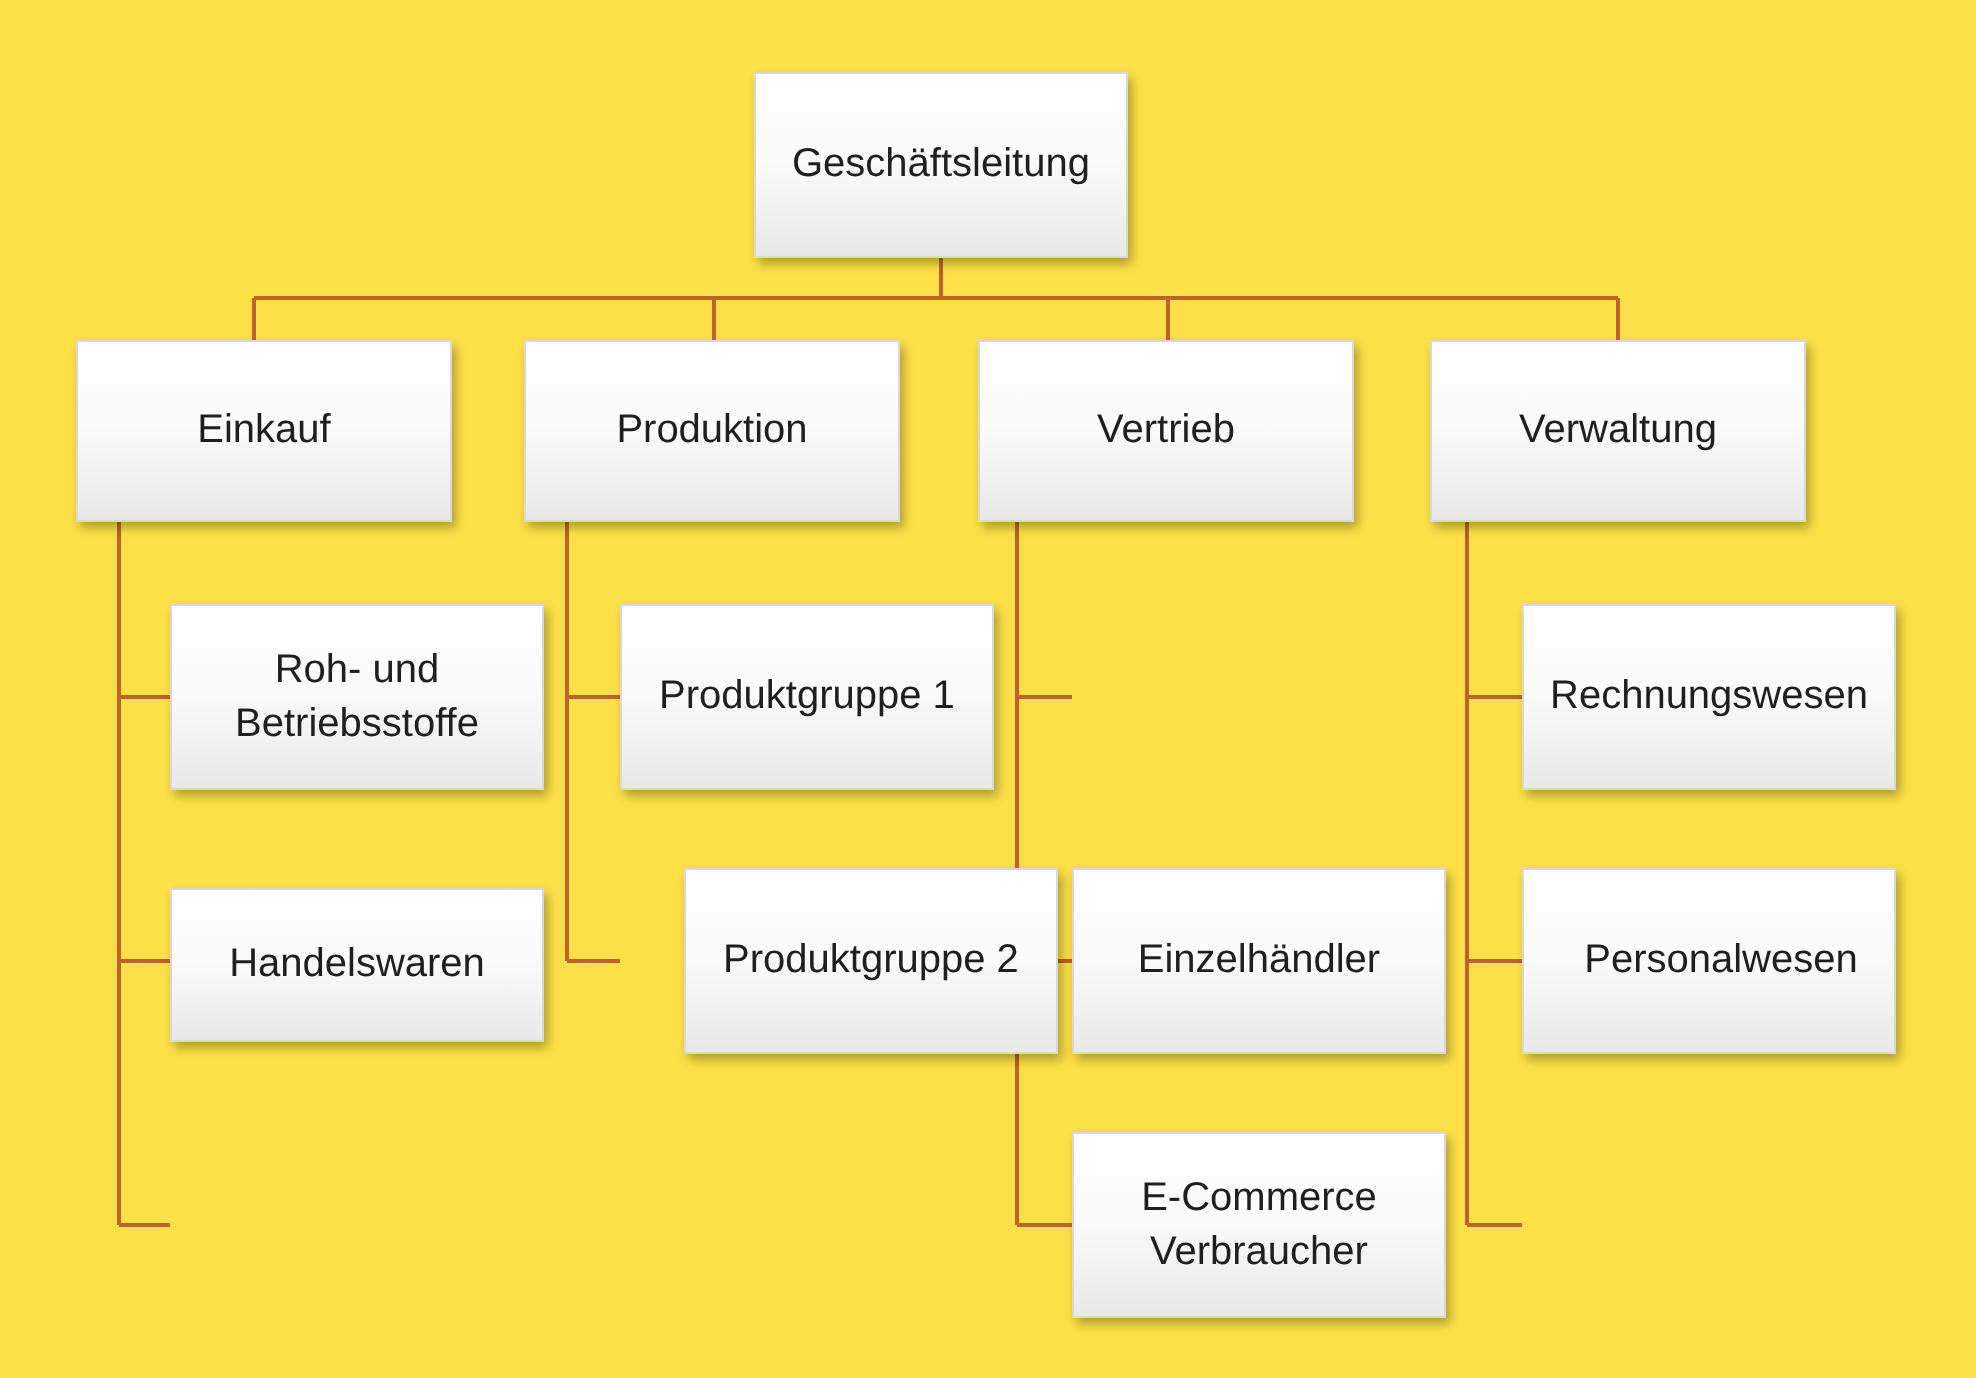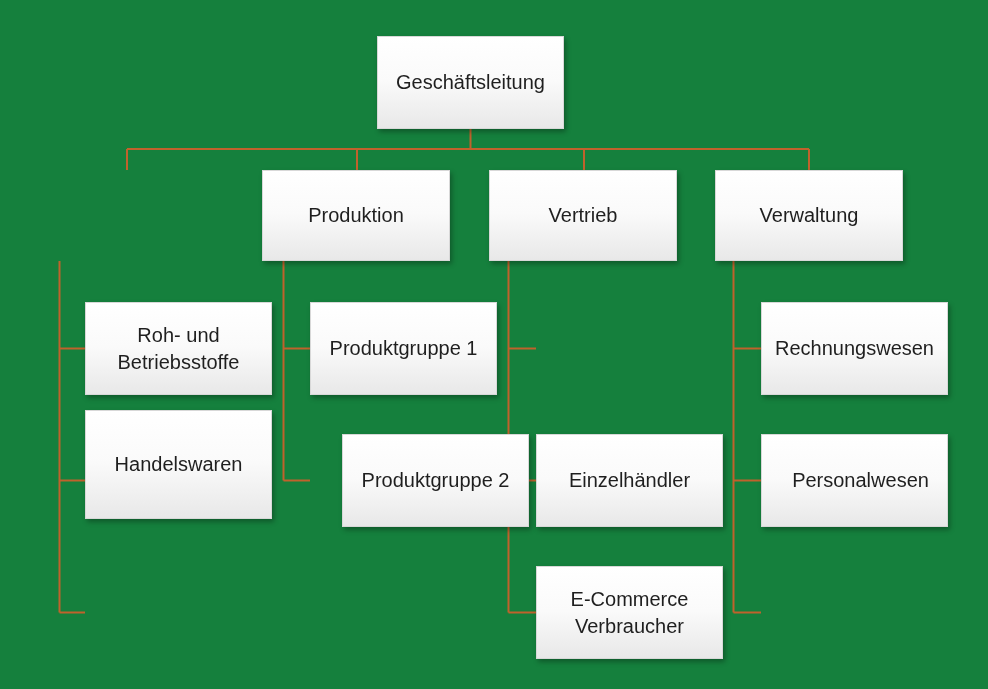--- a/index.html
+++ b/index.html
@@ -1,20 +1,20 @@
 <!DOCTYPE html>
 <html><head>
 <meta charset="utf-8">
 <style>
   html, body { margin: 0; padding: 0; background: #ffffff; }
   .canvas {
     position: relative;
     width: 988px;
     height: 689px;
-    background: #15803d;
+    background: #fde047;
     font-family: "Liberation Sans", sans-serif;
     overflow: hidden;
   }
   svg.connectors {
     position: absolute;
     left: 0; top: 0;
     width: 988px; height: 689px;
   }
   .node {
     position: absolute;
@@ -50,35 +50,38 @@
 
     <path d="M508.5 261 V612.5 M508.5 348.5 H536 M508.5 480.5 H536 M508.5 612.5 H536" fill="none" stroke="#C0622C" stroke-width="2"></path>
 
     <path d="M733.5 261 V612.5 M733.5 348.5 H761 M733.5 480.5 H761 M733.5 612.5 H761" fill="none" stroke="#C0622C" stroke-width="2"></path>
   </svg>
 
   <div class="node" style="left:377px; top:36px; width:187px; height:93px;">
     <span class="label">Geschäftsleitung</span>
   </div>
 
+  <div class="node" style="left:38px; top:170px; width:188px; height:91px;">
+    <span class="label">Einkauf</span>
+  </div>
   <div class="node" style="left:262px; top:170px; width:188px; height:91px;">
     <span class="label">Produktion</span>
   </div>
   <div class="node" style="left:489px; top:170px; width:188px; height:91px;">
     <span class="label">Vertrieb</span>
   </div>
   <div class="node" style="left:715px; top:170px; width:188px; height:91px;">
     <span class="label">Verwaltung</span>
   </div>
 
   <div class="node" style="left:85px; top:302px; width:187px; height:93px;">
     <span class="label">Roh- und
 Betriebsstoffe</span>
   </div>
-  <div class="node" style="left:85px; top:410px; width:187px; height:109px;">
+  <div class="node" style="left:85px; top:444px; width:187px; height:77px;">
     <span class="label">Handelswaren</span>
   </div>
 
   <div class="node" style="left:310px; top:302px; width:187px; height:93px;">
     <span class="label">Produktgruppe 1</span>
   </div>
   <div class="node" style="left:310px; top:434px; width:187px; height:93px;margin-left:32px;">
     <span class="label">Produktgruppe 2</span>
   </div>
 

